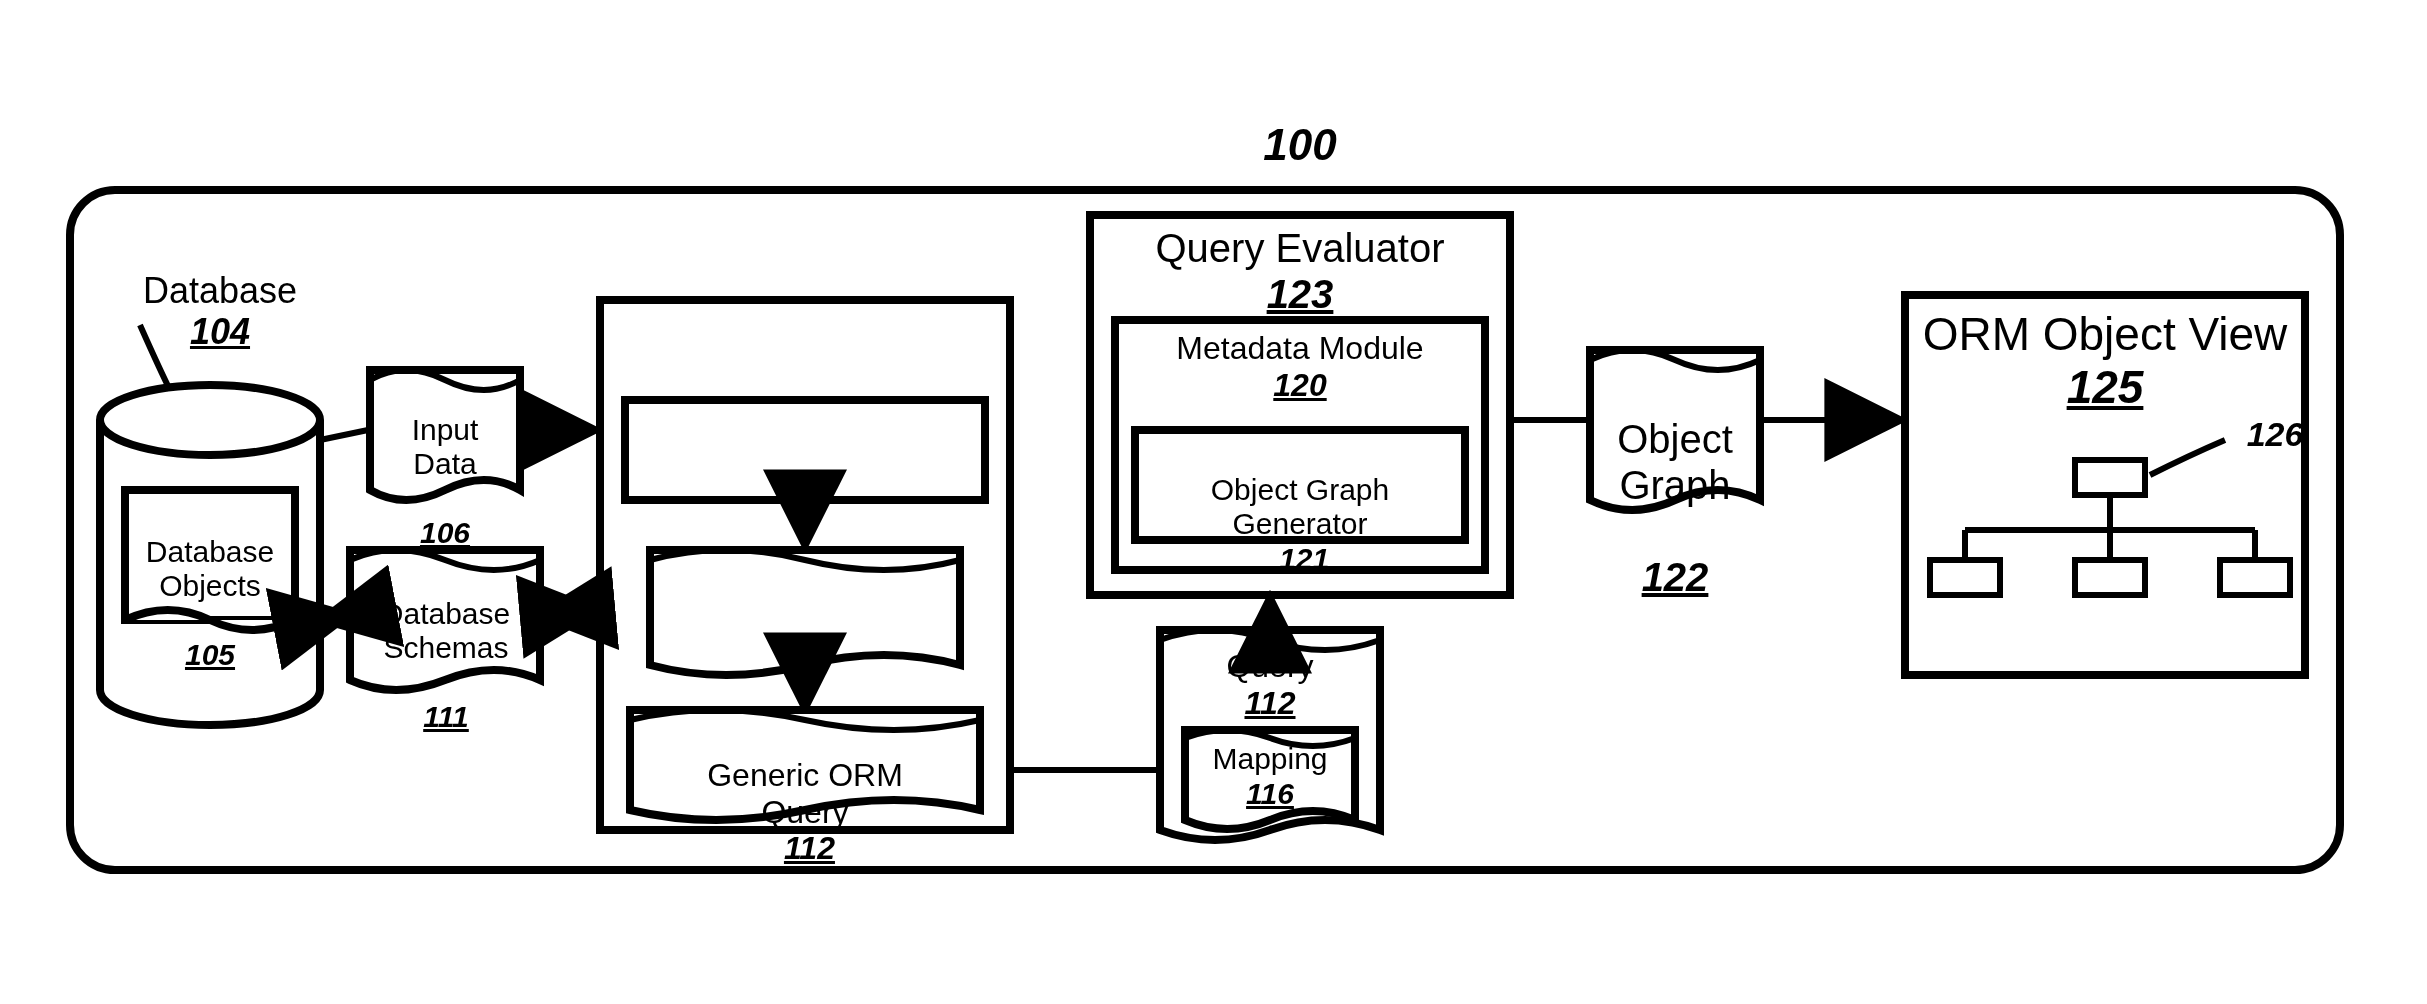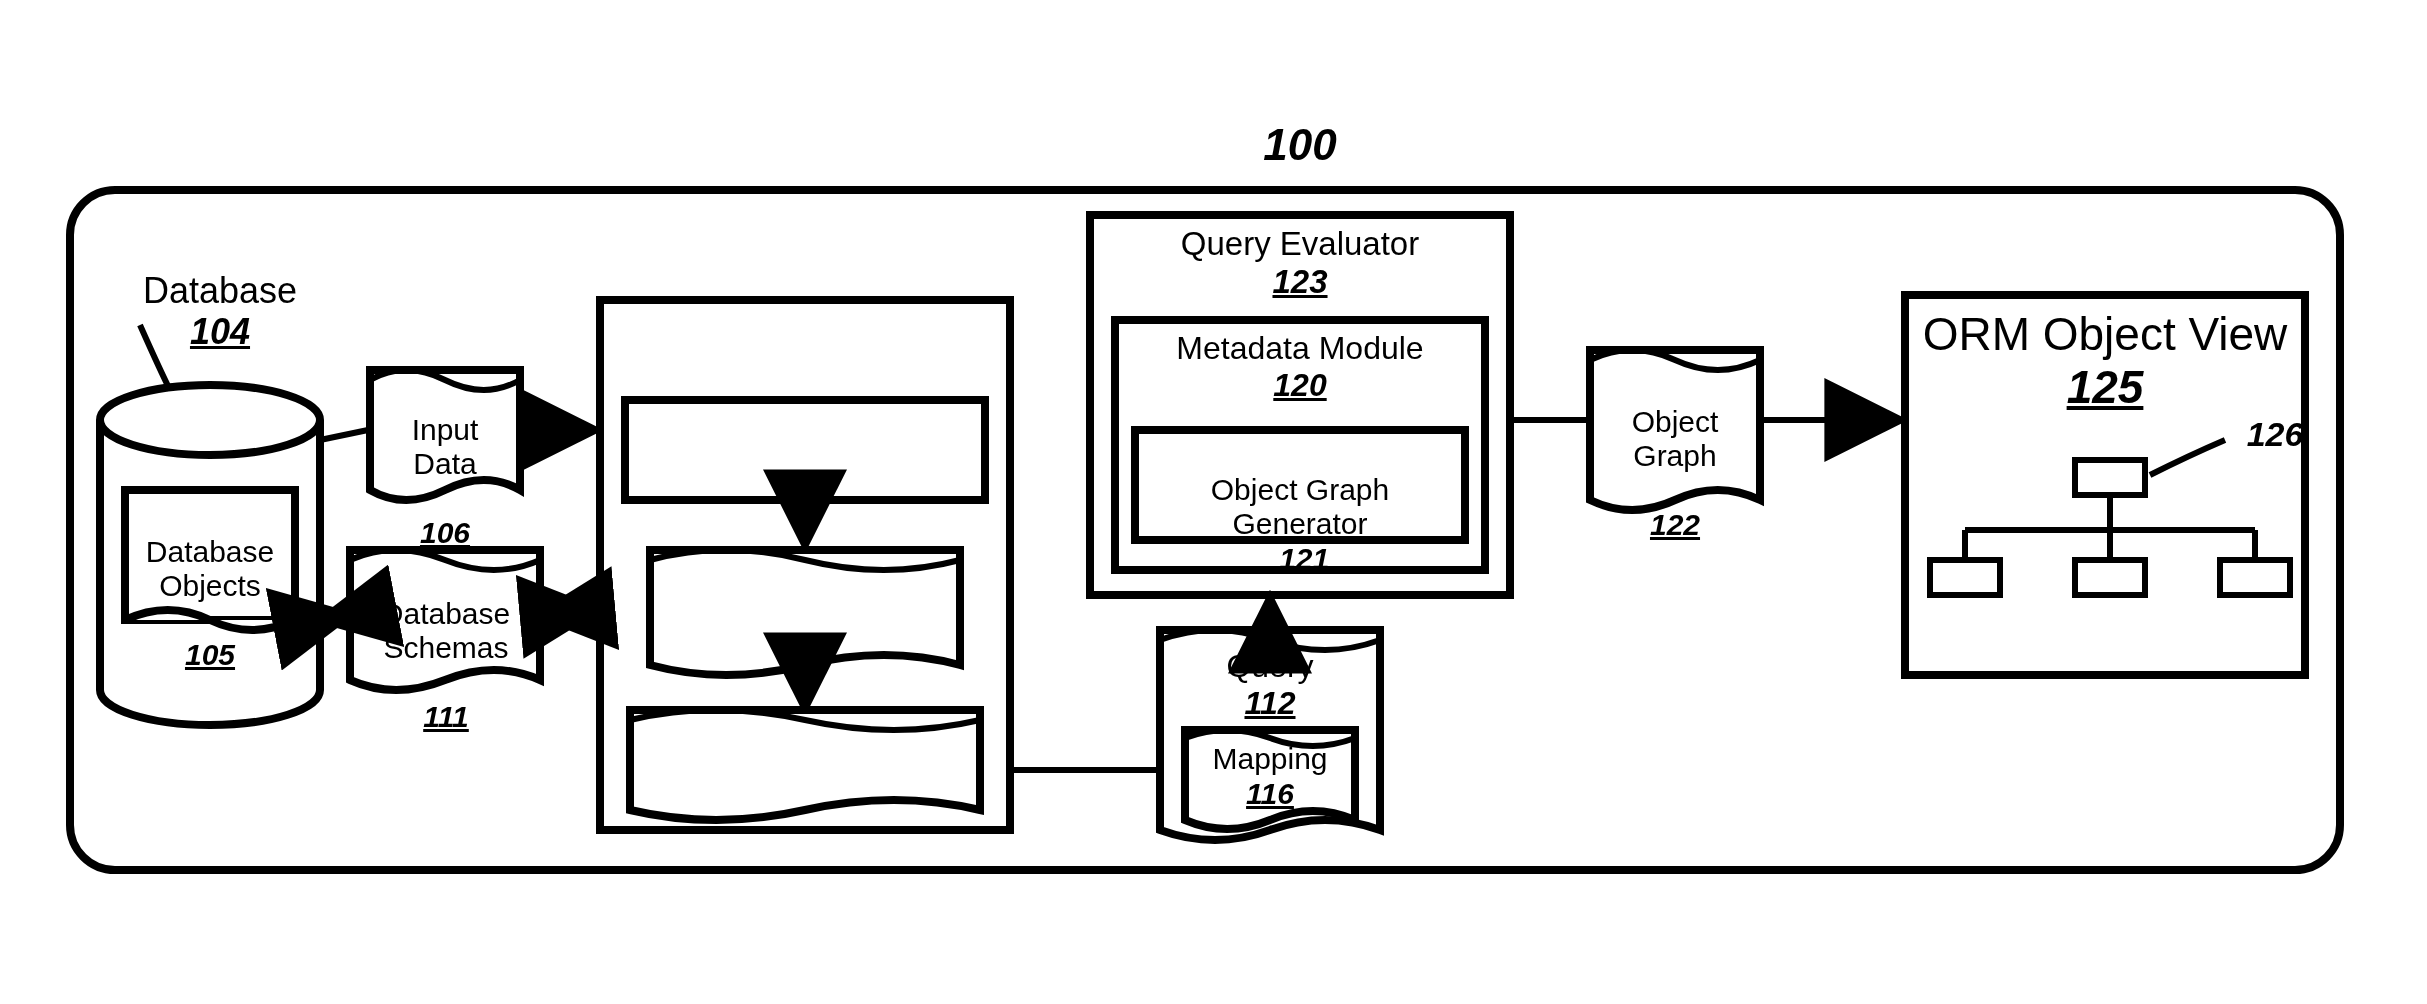--- a/index.html
+++ b/index.html
@@ -185,22 +185,27 @@
 
 <div class="box-text" style="left:352px; top:562px; width:188px; font-size:30px; white-space:pre-line;">
   <span class="title">Database
 Schemas</span>
   <span class="num">111</span>
 </div>
 
 
 
 
-
-<div class="box-text" style="left:1090px; top:225px; width:420px; font-size:33px;">
+<div class="box-text" style="left:630px; top:720px; width:350px; font-size:32px; white-space:pre-line;">
+  <span class="title" style="display:inline;">Generic ORM
+Query</span>
+  &nbsp;<span class="num">112</span>
+</div>
+
+<div class="box-text" style="left:1090px; top:225px; width:420px; font-size:40px;">
   <span class="title">Query Evaluator</span>
   <span class="num">123</span>
 </div>
 
 <div class="box-text" style="left:1115px; top:330px; width:370px; font-size:32px;">
   <span class="title">Metadata Module</span>
   <span class="num">120</span>
 </div>
 
 <div class="box-text" style="left:1135px; top:438px; width:330px; font-size:30px; white-space:pre-line;">
@@ -212,21 +217,21 @@
 <div class="box-text" style="left:1160px; top:648px; width:220px; font-size:32px;">
   <span class="title">Query</span>
   <span class="num">112</span>
 </div>
 
 <div class="box-text" style="left:1185px; top:742px; width:170px; font-size:30px;">
   <span class="title">Mapping</span>
   <span class="num">116</span>
 </div>
 
-<div class="box-text" style="left:1590px; top:370px; width:170px; font-size:30px; white-space:pre-line;">
+<div class="box-text" style="left:1590px; top:370px; width:170px; font-size:40px; white-space:pre-line;">
   <span class="title">Object
 Graph</span>
   <span class="num">122</span>
 </div>
 
 <div class="box-text" style="left:1905px; top:308px; width:400px; font-size:46px;">
   <span class="title">ORM Object View</span>
   <span class="num">125</span>
 </div>
 

